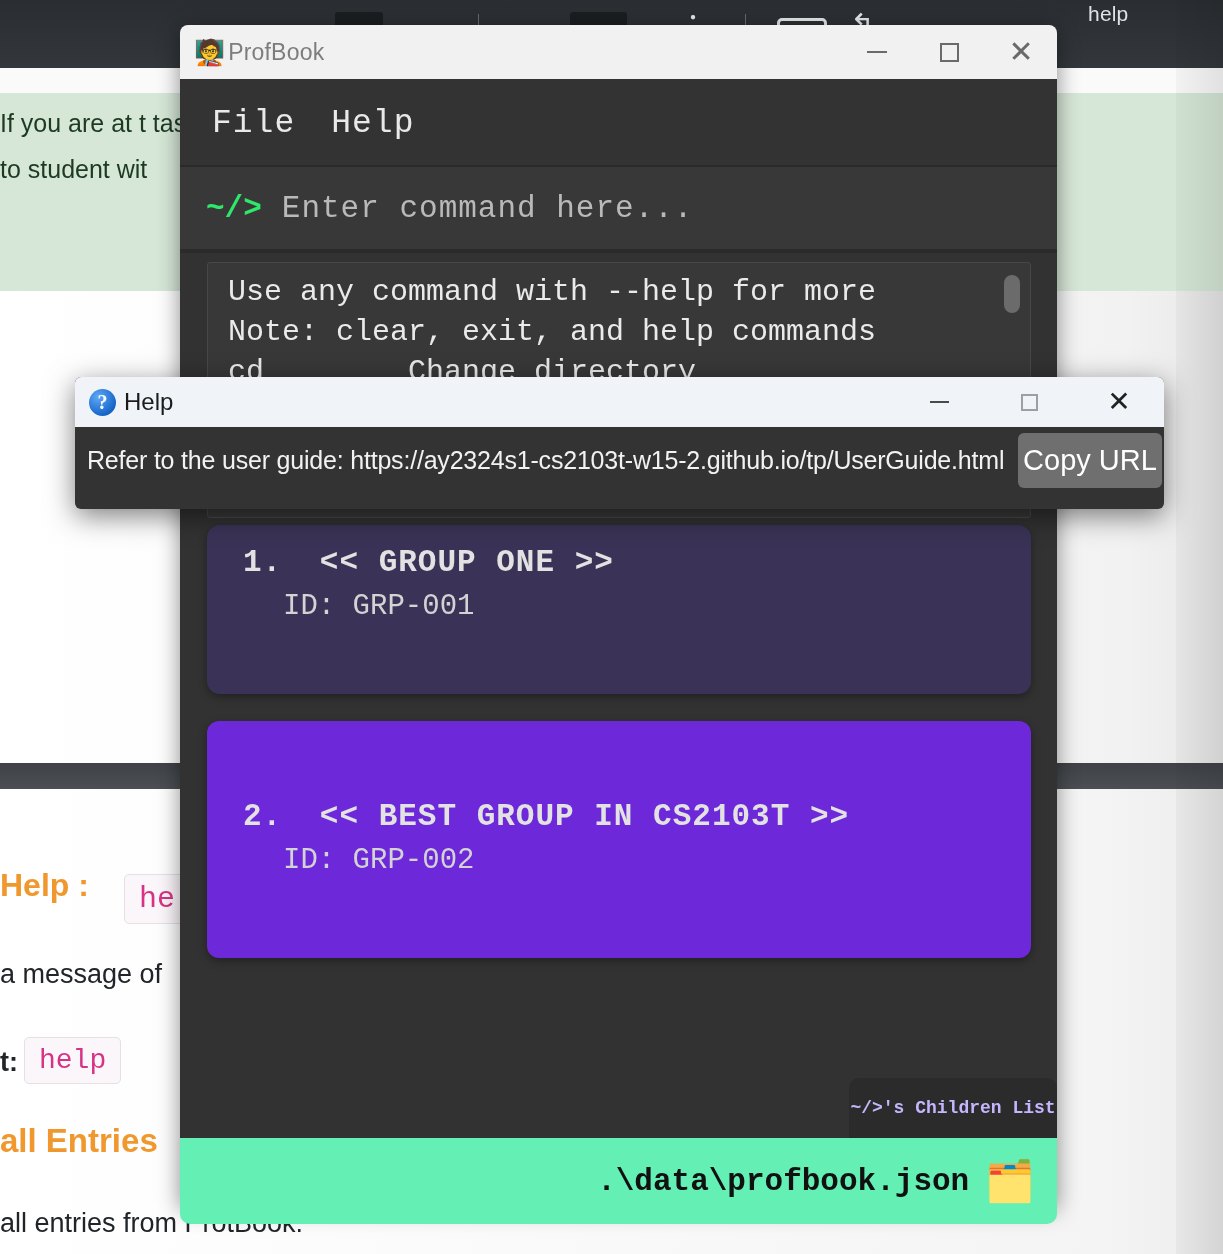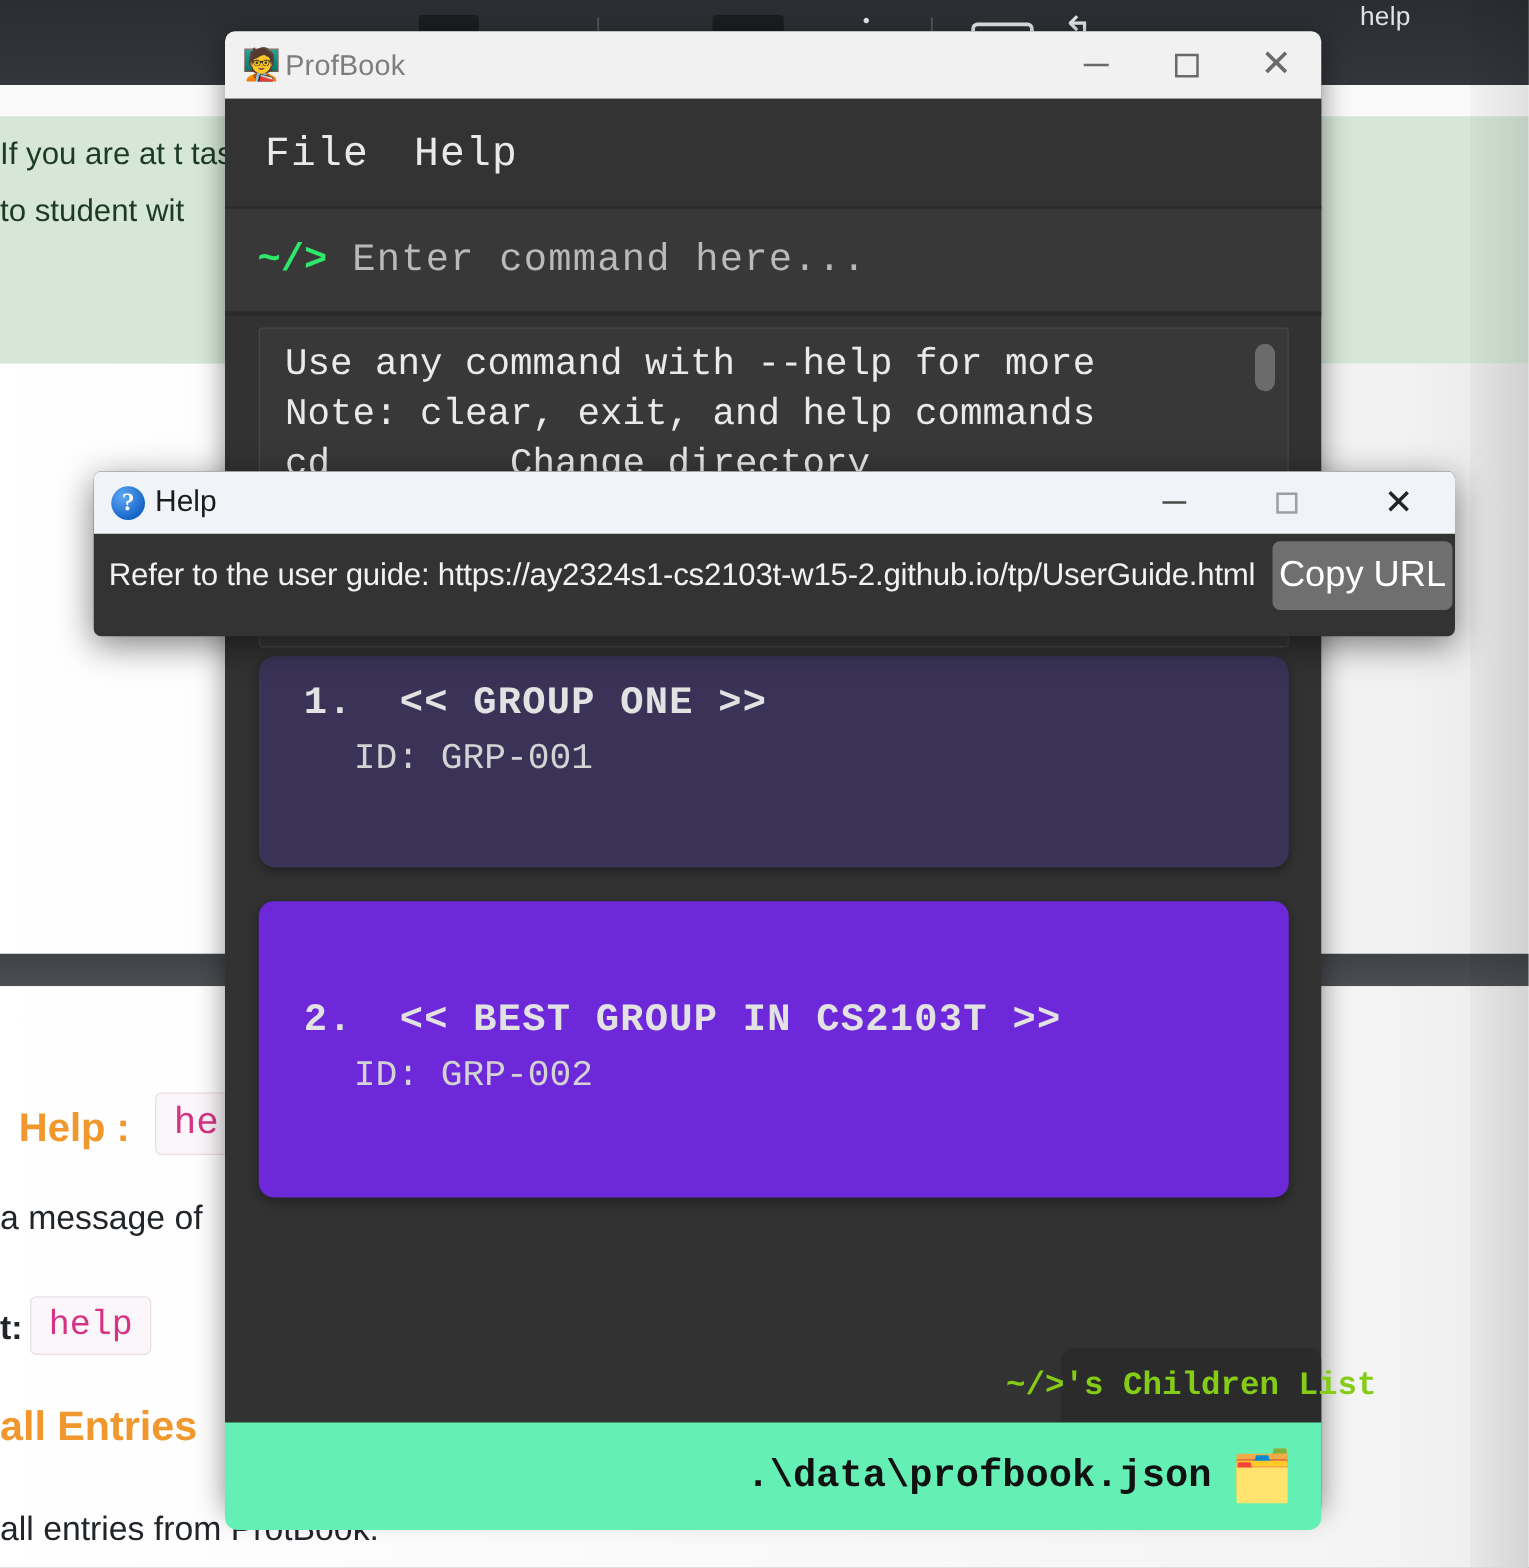--- a/index.html
+++ b/index.html
@@ -162,22 +162,22 @@
     color: #d3d3d3; font-family: "Liberation Mono", monospace;
     font-size: 29px; letter-spacing: 0px; white-space: nowrap;
   }
 
   .pb-children-tab {
     position: absolute; left: 669px; top: 1053px; width: 208px; height: 60px;
     background: #2b2b2b; border-radius: 10px 10px 0 0;
     display: flex; align-items: center; justify-content: center;
   }
   .pb-children-text {
-    color: #84cc16; font-family: "Liberation Mono", monospace;
-    font-size: 26px; font-weight: bold; white-space: nowrap;
+    color: #c4b5fd; font-family: "Liberation Mono", monospace;
+    font-size: 18px; font-weight: bold; white-space: nowrap;
   }
   .pb-statusbar {
     position: absolute; left: 0; top: 1113px; width: 877px; height: 86px;
     background: #64efb4; border-radius: 0 0 10px 10px;
     display: flex; align-items: center; justify-content: flex-end;
   }
   .pb-status-path {
     color: #111111; font-family: "Liberation Mono", monospace;
     font-size: 31px; font-weight: bold; white-space: nowrap;
   }
@@ -253,21 +253,21 @@
       <div class="bg-green-line" style="left:0px;top:62px;">to student wit</div>
       <div class="bg-bullet"></div>
       <div class="code-chip" style="left:47px;top:228px;padding:6px 12px;font-size:27px;">cat 0010</div>
       <div class="code-chip" style="left:1068px;top:228px;padding:6px 12px;font-size:27px;">0010Y</div>
       <div class="bg-green-line" style="left:1196px;top:238px;font-size:25px;">.</div>
     </div>
 
     <div class="bg-white-mid"></div>
     <div class="bg-divider"></div>
     <div class="bg-white-low">
-      <div class="bg-head-orange" style="left:0px;top:95px;font-size:32px;padding-left:15px;">Help :</div>
+      <div class="bg-head-orange" style="left:0px;top:78px;font-size:32px;">Help :</div>
       <div class="code-chip" style="left:124px;top:85px;padding:7px 14px;font-size:30px;">he</div>
       <div class="bg-body-text" style="left:0px;top:170px;font-size:27px;">a message of</div>
       <div class="bg-body-text" style="left:0px;top:258px;font-size:27px;font-weight:bold;">t:</div>
       <div class="code-chip" style="left:24px;top:248px;padding:7px 14px;font-size:28px;">help</div>
       <div class="bg-head-orange" style="left:0px;top:333px;font-size:33px;">all Entries</div>
       <div class="bg-body-text" style="left:0px;top:419px;font-size:27px;">all entries from ProtBook.</div>
     </div>
     <div class="bg-right-shade"></div>
   </div>
 

